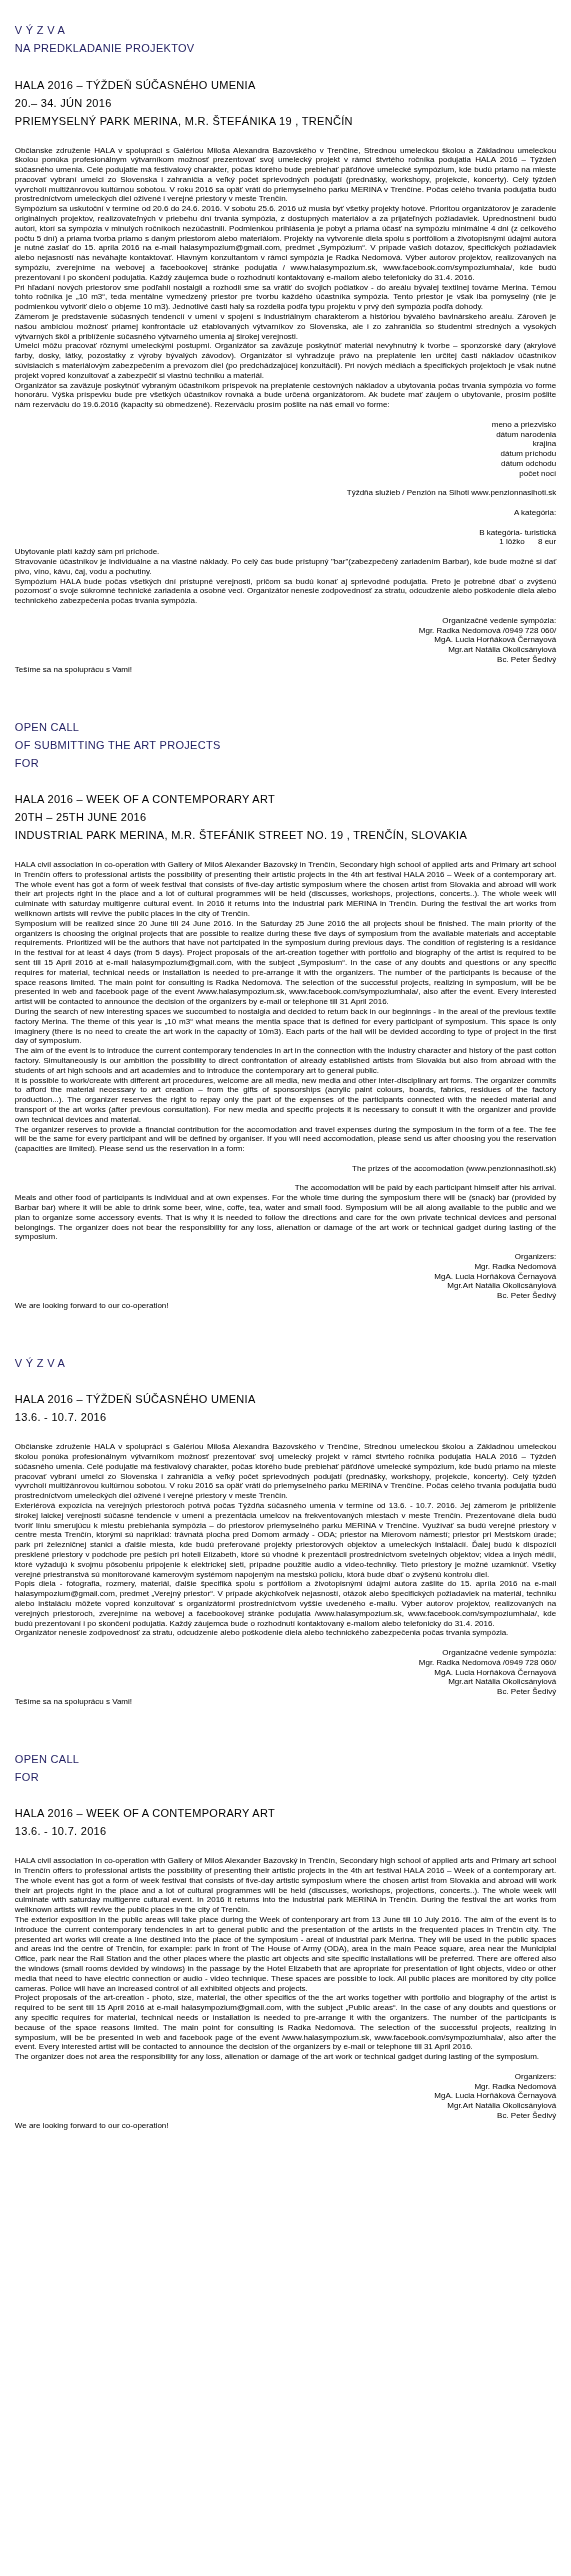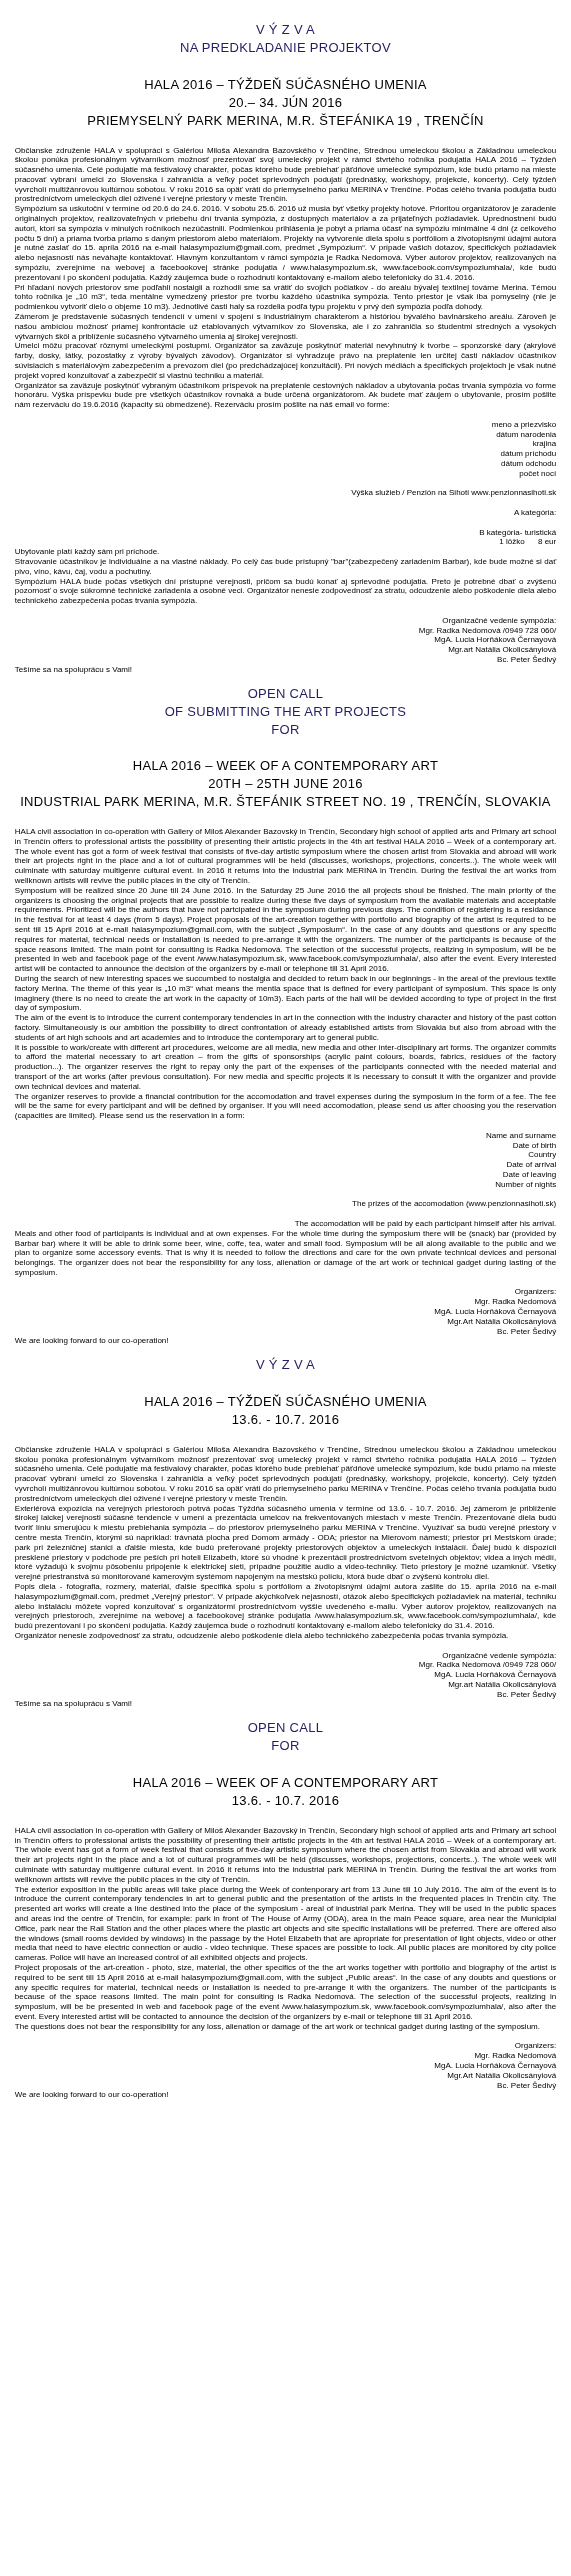--- a/index.html
+++ b/index.html
@@ -13,26 +13,25 @@
     min-height: 2576px;
     box-sizing: border-box;
     margin: 0 auto;
     padding: 21px 14.8px 43px 14.8px;
     background: var(--page-bg);
     color: var(--text-color);
     font-family: "Liberation Sans", "DejaVu Sans", sans-serif;
     font-size: 8px;
     line-height: 9.8px;
   }
-  .doc-section + .doc-section { margin-top: 10px; }
+  .doc-section + .doc-section { margin-top: 43px; }
   .call-block { margin-bottom: 18.5px; }
   .event-block { margin-bottom: 16px; }
   .call-line, .event-line {
-    text-align: center;
-    font-size: 13px;
+    font-size: 11px;
     line-height: 18px;
     letter-spacing: 0.3px;
     white-space: pre-wrap;
   }
   .call-line { color: var(--heading-color); }
   .event-line { color: var(--text-color); }
   p.para { margin: 0; text-align: justify; }
   .line { white-space: pre-wrap; text-align: right; }
   .gap  { margin-top: 9.8px; }
   .gap2 { margin-top: 19.7px; }
@@ -60,21 +59,21 @@
     <p class="para gap">Umelci môžu pracovať rôznymi umeleckými postupmi. Organizátor sa zaväzuje poskytnúť materiál nevyhnutný k tvorbe – sponzorské dary (akrylové farby, dosky, látky, pozostatky z výroby bývalých závodov). Organizátor si vyhradzuje právo na preplatenie len určitej časti nákladov účastníkov súvisiacich s materiálovým zabezpečením a prevozom diel (po predchádzajúcej konzultácii). Pri nových médiách a špecifických projektoch je však nutné projekt vopred konzultovať a zabezpečiť si vlastnú techniku a materiál.</p>
     <p class="para">Organizátor sa zaväzuje poskytnúť vybraným účastníkom príspevok na preplatenie cestovných nákladov a ubytovania počas trvania sympózia vo forme honoráru. Výška príspevku bude pre všetkých účastníkov rovnaká a bude určená organizátorom. Ak budete mať záujem o ubytovanie, prosím pošlite nám rezerváciu do 19.6.2016 (kapacity sú obmedzené). Rezerváciu prosím pošlite na náš email vo forme:</p>
     <div class="line-group gap">
         <div class="line">meno a priezvisko</div>
         <div class="line">dátum narodenia</div>
         <div class="line">krajina</div>
         <div class="line">dátum príchodu</div>
         <div class="line">dátum odchodu</div>
         <div class="line">počet nocí</div>
       </div>
-    <div class="line gap">Výška služieb / Penzión na Sihoti www.penzionnasihoti.sk</div>
+    <div class="line gap">Týždňa služieb / Penzión na Sihoti www.penzionnasihoti.sk</div>
     <div class="line gap">A kategória:</div>
     <div class="line gap">B kategória- turistická</div>
     <div class="line-group">
         <div class="line">1 lôžko      8 eur</div>
       </div>
     <p class="para gap">Ubytovanie platí každý sám pri príchode.</p>
     <p class="para">Stravovanie účastníkov je individuálne a na vlastné náklady. Po celý čas bude prístupný "bar"(zabezpečený zariadením Barbar), kde bude možné si dať pivo, víno, kávu, čaj, vodu a pochutiny.</p>
     <p class="para">Sympózium HALA bude počas všetkých dní prístupné verejnosti, pričom sa budú konať aj sprievodné podujatia. Preto je potrebné dbať o zvýšenú pozornosť o svoje súkromné technické zariadenia a osobné veci. Organizátor nenesie zodpovednosť za stratu, odcudzenie alebo poškodenie diela alebo technického zabezpečenia počas trvania sympózia.</p>
     <div class="line gap">Organizačné vedenie sympózia:</div>
     <div class="line-group">
@@ -96,28 +95,20 @@
       <div class="event-line">HALA 2016 – WEEK OF A CONTEMPORARY ART</div>
       <div class="event-line">20TH – 25TH JUNE 2016</div>
       <div class="event-line">INDUSTRIAL PARK MERINA, M.R. ŠTEFÁNIK STREET NO. 19 , TRENČÍN, SLOVAKIA</div>
     </header>
     <p class="para">HALA civil association in co-operation with Gallery of Miloš Alexander Bazovský in Trenčín, Secondary high school of applied arts and Primary art school in Trenčín offers to professional artists the possibility of presenting their artistic projects in the 4th art festival HALA 2016 – Week of a contemporary art. The whole event has got a form of week festival that consists of five-day artistic symposium where the chosen artist from Slovakia and abroad will work their art projects right in the place and a lot of cultural programmes will be held (discusses, workshops, projections, concerts..). The whole week will culminate with saturday multigenre cultural event. In 2016 it returns into the industrial park MERINA in Trenčín. During the festival the art works from wellknown artists will revive the public places in the city of Trenčín.</p>
     <p class="para gap">Symposium will be realized since 20 June till 24 June 2016. In the Saturday 25 June 2016 the all projects shoul be finished. The main priority of the organizers is choosing the original projects that are possible to realize during these five days of symposium from the available materials and acceptable requirements. Prioritized will be the authors that have not partcipated in the symposium during previous days. The condition of registering is a residance in the festival for at least 4 days (from 5 days). Project proposals of the art-creation together with portfolio and biography of the artist is required to be sent till 15 April 2016 at e-mail halasympozium@gmail.com, with the subject „Symposium“.  In the case of any doubts and questions or any specific requires for material, technical needs or installation is needed to pre-arrange it with the organizers. The number of the participants is because of the space reasons limited. The main point for consulting is Radka Nedomová. The selection of the successful projects, realizing in symposium, will be be presented in web and facebook page of the event /www.halasympozium.sk, www.facebook.com/sympoziumhala/, also after the event. Every interested artist will be contacted to announce the decision of the organizers by e-mail or telephone till 31 April 2016.</p>
     <p class="para gap">During the search of new interesting spaces we succumbed to nostalgia and decided to return  back in our beginnings - in the areal of the previous textile factory Merina. The theme of this year is „10 m3“ what means the mentla space that is defined for every participant of symposium. This space is  only imaginery (there is no need to create the art work in the capacity of 10m3). Each parts of the hall will be devided according to type of project in the first day of symposium.</p>
     <p class="para gap">The aim of the event is to introduce the current contemporary tendencies in art in the connection with the industry character and history of the past cotton factory. Simultaneously is our ambition the possibility to direct confrontation of already established artists from Slovakia but also from abroad with the students of art high schools and art academies and to introduce the contemporary art to general public.</p>
     <p class="para">It is possible to work/create with different art procedures, welcome are all media, new media and other inter-disciplinary art forms. The organizer commits to afford the material necessary to art creation – from the gifts of sponsorships (acrylic paint colours, boards, fabrics, residues of the factory production...). The organizer reserves the right to repay only the part of the expenses of the participants connected with the needed material and transport of the art works (after previous consultation). For new media and specific projects it is necessary to consult it with the organizer and provide own technical devices and material.</p>
     <p class="para gap">The organizer reserves to provide a financial contribution for the accomodation and travel expenses during the symposium in the form of a fee. The fee will be the same for every participant and will be defined by organiser. If you will need accomodation, please send us after choosing you the reservation (capacities are limited). Please send us the reservation in a form:</p>
-    <div class="line-group gap">
-        <div class="line">Name and surname</div>
-        <div class="line">Date of birth</div>
-        <div class="line">Country</div>
-        <div class="line">Date of arrival</div>
-        <div class="line">Date of leaving</div>
-        <div class="line">Number of nights</div>
-      </div>
     <div class="line gap">The prizes of the accomodation (www.penzionnasihoti.sk)</div>
     <div class="line gap">The accomodation will be paid by each participant himself after his arrival.</div>
     <p class="para gap">Meals and other food of participants is individual and at own expenses. For the whole time during the symposium there will be (snack) bar (provided by Barbar bar) where it will be able to drink some beer, wine, coffe, tea, water and small food. Symposium will be all along available to the public and we plan to organize some accessory events. That is why it is needed to follow the directions and care for the own private technical devices and personal belongings. The organizer does not bear the responsibility for any loss, alienation or damage of the art work or technical gadget during lasting of the symposium.</p>
     <div class="line gap">Organizers:</div>
     <div class="line-group">
         <div class="line">Mgr. Radka Nedomová</div>
         <div class="line">MgA. Lucia Horňáková Černayová</div>
         <div class="line">Mgr.Art Natália Okolicsányiová</div>
         <div class="line">Bc. Peter Šedivý</div>
       </div>
@@ -151,21 +142,21 @@
       <div class="call-line">OPEN CALL</div>
       <div class="call-line">FOR</div>
     </header>
     <header class="event-block">
       <div class="event-line">HALA 2016 – WEEK OF A CONTEMPORARY ART</div>
       <div class="event-line">13.6. - 10.7. 2016</div>
     </header>
     <p class="para">HALA civil association in co-operation with Gallery of Miloš Alexander Bazovský in Trenčín, Secondary high school of applied arts and Primary art school in Trenčín offers to professional artists the possibility of presenting their artistic projects in the 4th art festival HALA 2016 – Week of a contemporary art. The whole event has got a form of week festival that consists of five-day artistic symposium where the chosen artist from Slovakia and abroad will work their art projects right in the place and a lot of cultural programmes will be held (discusses, workshops, projections, concerts..). The whole week will culminate with saturday multigenre cultural event. In 2016 it returns into the industrial park MERINA in Trenčín. During the festival the art works from wellknown artists will revive the public places in the city of Trenčín.</p>
     <p class="para gap">The exterior exposition in the public areas will take place during the Week of contenporary art from 13 June till 10 July 2016. The aim of the event is to introduce the current contemporary tendencies in art to general public and the presentation of the artists in the frequented places in Trenčín city. The presented art works will create a line destined into the place of the symposium - areal of industrial park Merina. They will be used in the public spaces and areas ind the centre of Trenčín, for example: park in front of The House of Army (ODA), area in the main Peace square, area near the Municipial Office, park near the Rail Station and the other places where the plastic art objects and site specific installations will be preferred. There are offered also the windows (small rooms devided by windows) in the passage by the Hotel Elizabeth that are apropriate for presentation of light objects, video or other media that need to have electric connection or audio - video technique. These spaces are possible to lock. All public places are monitored by city police cameras. Police will  have an increased control of all exhibited objects and projects.</p>
     <p class="para">Project proposals of the art-creation - photo, size, material, the other specifics of the the art works together with portfolio and biography of the artist is required to be sent till 15 April 2016 at e-mail halasympozium@gmail.com, with the subject „Public areas“.  In the case of any doubts and questions or any specific requires for material, technical needs or installation is needed to pre-arrange it with the organizers. The number of the participants is because of the space reasons limited. The main point for consulting is Radka Nedomová. The selection of the successful projects, realizing in symposium, will be be presented in web and facebook page of the event /www.halasympozium.sk, www.facebook.com/sympoziumhala/, also after the event. Every interested artist will be contacted to announce the decision of the organizers by e-mail or telephone till 31 April 2016.</p>
-    <p class="para">The questions does not bear the responsibility for any loss, alienation or damage of the art work or technical gadget during lasting of the symposium.</p>
+    <p class="para">The organizer does not area the responsibility for any loss, alienation or damage of the art work or technical gadget during lasting of the symposium.</p>
     <div class="line gap">Organizers:</div>
     <div class="line-group">
         <div class="line">Mgr. Radka Nedomová</div>
         <div class="line">MgA. Lucia Horňáková Černayová</div>
         <div class="line">Mgr.Art Natália Okolicsányiová</div>
         <div class="line">Bc. Peter Šedivý</div>
       </div>
     <p class="para gap3">We are looking forward to our co-operation!</p>
   </section>
 

